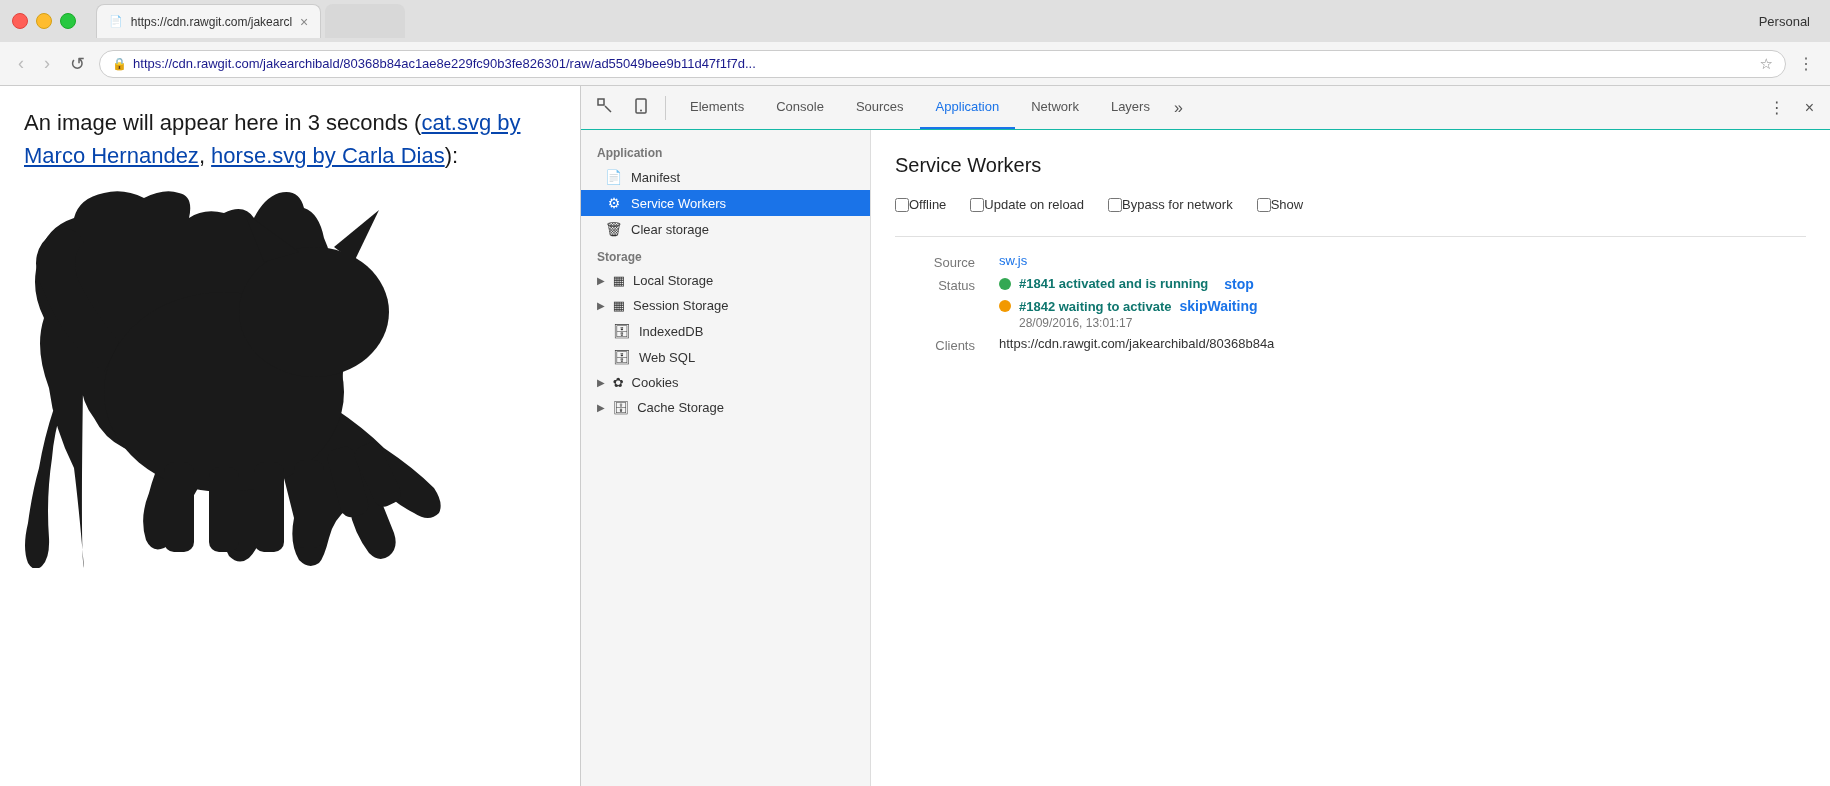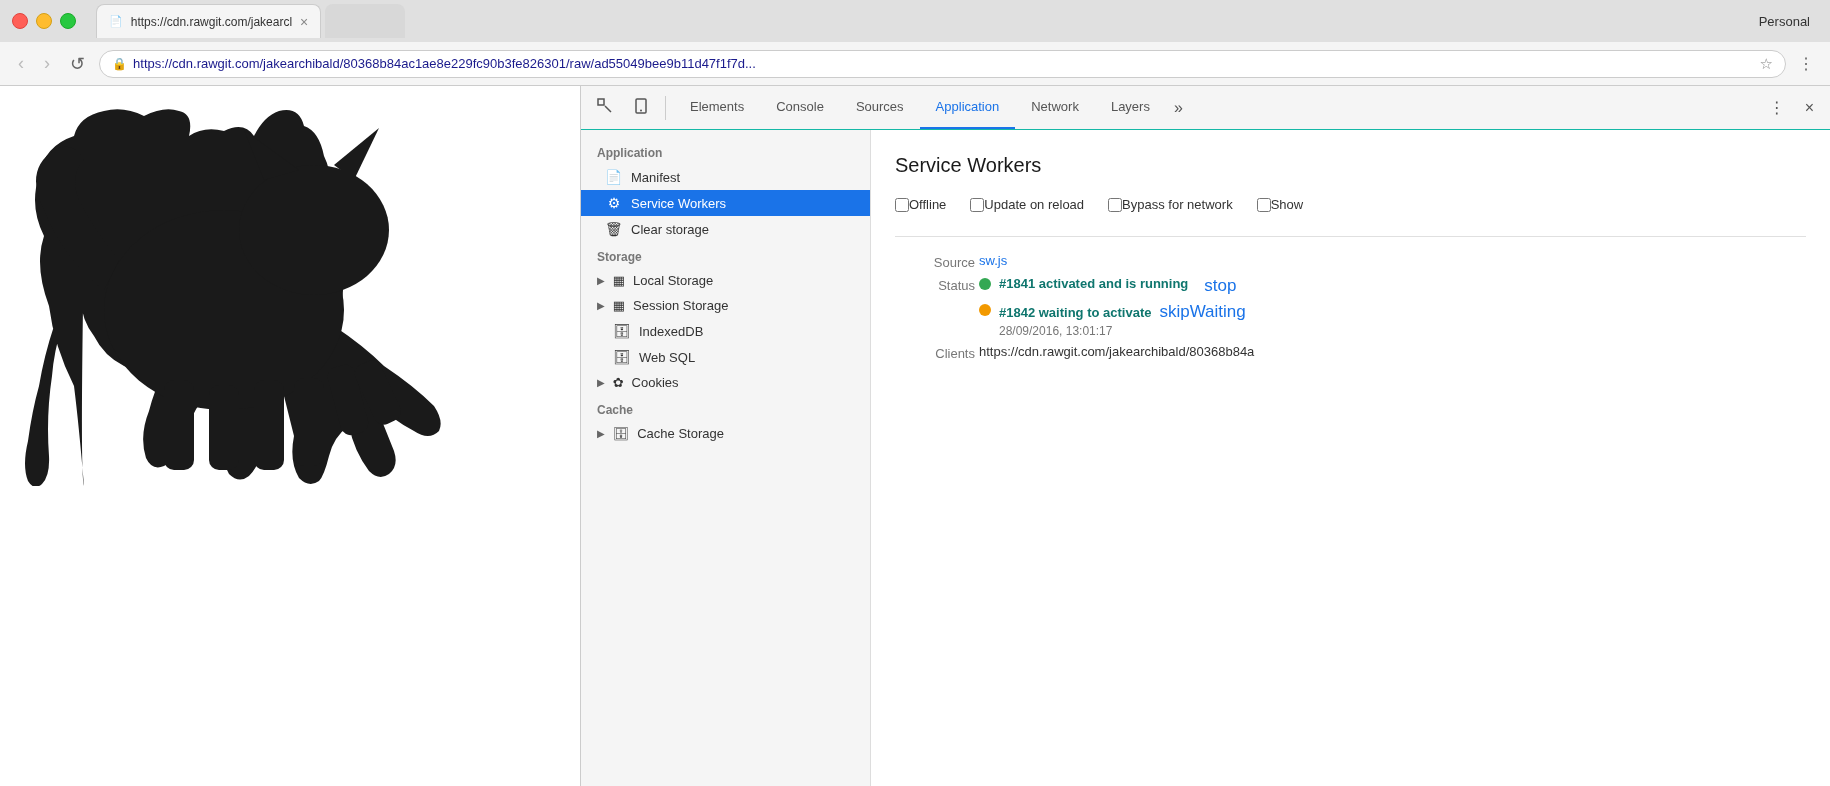--- a/index.html
+++ b/index.html
@@ -76,31 +76,31 @@
     .checkbox-row { display: flex; align-items: center; gap: 24px; margin-bottom: 24px; }
     .checkbox-item { display: flex; align-items: center; font-size: 13px; color: #333; }
     .checkbox-item input[type=checkbox] { width: 14px; height: 14px; }
 
     
     .sw-entry { border-top: 1px solid #e0e0e0; padding-top: 16px; }
     .sw-url-row { display: flex; align-items: center; gap: 16px; margin-bottom: 16px; }
     .sw-url { font-size: 14px; font-weight: 600; color: #333; }
     .sw-action-link { font-size: 13px; color: #1a73e8; cursor: pointer; text-decoration: none; }
 
-    .sw-detail-grid { display: grid; grid-template-columns: 80px 1fr; gap: 6px 4px; font-size: 13px; }
+    .sw-detail-grid { display: grid; grid-template-columns: 80px 1fr; gap: 6px 24px; font-size: 13px; }
     .sw-detail-label { color: #777; text-align: right; font-weight: 500; padding-top: 2px; }
     .sw-detail-value { color: #333; }
     .sw-detail-value a { color: #1a73e8; text-decoration: none; }
 
     .status-row { display: flex; align-items: flex-start; gap: 8px; }
     .status-dot { width: 12px; height: 12px; border-radius: 50%; margin-top: 2px; flex-shrink: 0; }
     .status-dot.green { background: #34a853; }
     .status-dot.orange { background: #f29900; }
     .status-text { color: #0f766e; font-size: 13px; font-weight: bold; }
-    .status-link { color: #1a73e8; font-size: 17px; cursor: pointer; text-decoration: none; margin-left: 8px; }
+    .status-link { color: #1a73e8; font-size: 14px; cursor: pointer; text-decoration: none; margin-left: 8px; font-weight: bold; }
 
     .waiting-block { margin-top: 6px; }
     .waiting-time { font-size: 12px; color: #777; margin-top: 2px; }
 
     .clients-value { font-size: 13px; color: #333; overflow: hidden; text-overflow: ellipsis; white-space: nowrap; max-width: 500px; }
   </style>
 </head>
 <body>
 
 <div class="browser-window">
@@ -130,20 +130,23 @@
       <span class="lock-icon">🔒</span>
       <span class="url-text">https://cdn.rawgit.com/jakearchibald/80368b84ac1ae8e229fc90b3fe826301/raw/ad55049bee9b11d47f1f7d...</span>
       <span class="star-btn">☆</span>
     </div>
     <span class="menu-btn">⋮</span>
   </div>
 
   <div class="main-content">
 
     <div class="page-content">
+      <div class="page-text">
+        <span>An image will appear here in 3 seconds (</span><a href="#">cat.svg by Marco Hernandez</a><span>, </span><a href="#">horse.svg by Carla Dias</a><span>):</span>
+      </div>
       
       <svg class="cat-silhouette" viewBox="0 0 420 380" xmlns="http://www.w3.org/2000/svg">
         <path fill="#1a1a1a" d="
           M 60 380
           Q 55 320 50 280
           Q 30 240 25 200
           Q 10 160 20 130
           Q 5 100 15 70
           Q 20 40 50 30
           Q 55 10 80 5
@@ -310,21 +313,20 @@
             <span class="item-icon">🗄</span>
             <span>Web SQL</span>
           </div>
 
           <div class="sidebar-expandable">
             <span class="expand-arrow">▶</span>
             <span class="item-icon">✿</span>
             <span>Cookies</span>
           </div>
 
-          <div class="sidebar-section-label">Cache</div>
 
           <div class="sidebar-expandable">
             <span class="expand-arrow">▶</span>
             <span class="item-icon">🗄</span>
             <span>Cache Storage</span>
           </div>
         </div>
 
         <div class="dt-main">
           <div class="panel-title">Service Workers</div>

